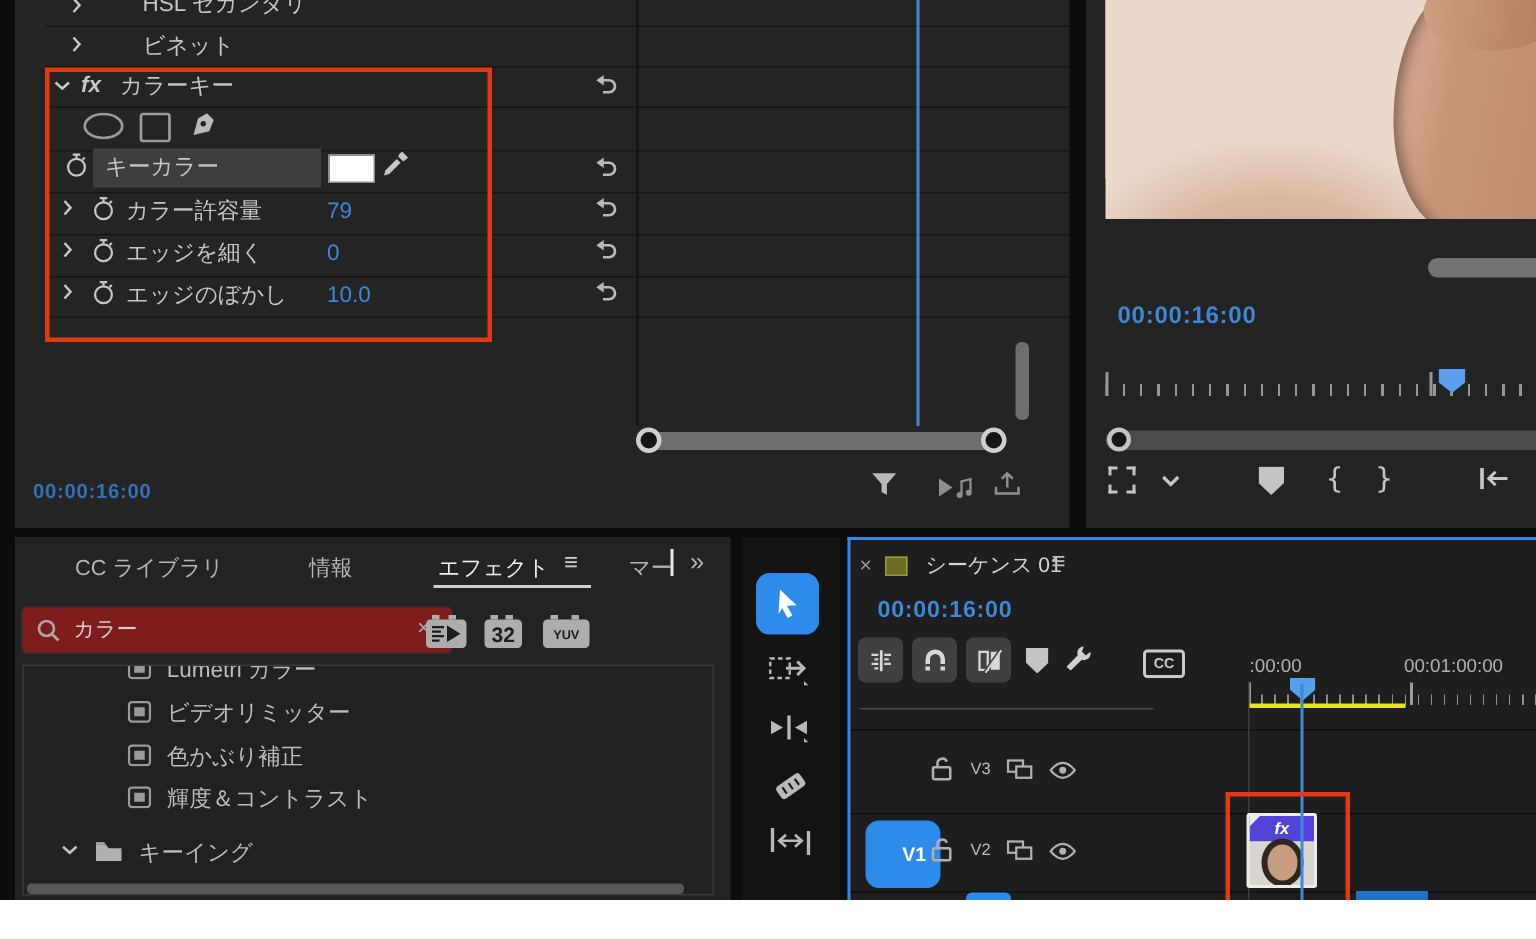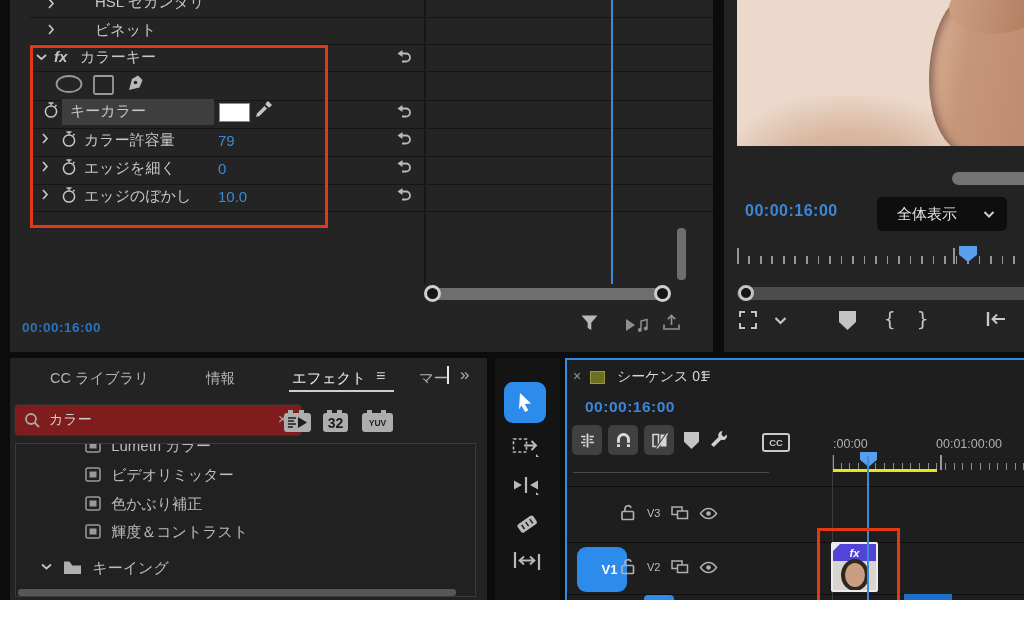--- a/index.html
+++ b/index.html
@@ -201,28 +201,20 @@
       <div class="abs" style="left:-60px;top:-120px;width:330px;height:270px;border-radius:50%;background:#ecd9cb;"></div>
       <div class="abs" style="left:0;top:96px;width:250px;height:90px;background:radial-gradient(ellipse at 45% 110%, #c89c85 0%, #d9b8a2 45%, rgba(236,218,205,0) 75%);"></div>
       <div class="abs" style="left:192px;top:-8px;width:100px;height:162px;border-radius:45% 0 0 40% / 55% 0 0 45%;background:linear-gradient(100deg,#dcb69e 0%,#c79678 38%,#bf8a6e 100%);box-shadow:inset 8px 0 10px -5px #7d5947;"></div>
       <div class="abs" style="left:212px;top:-18px;width:90px;height:52px;border-radius:50%;background:linear-gradient(100deg,#cfa084,#b07a5c);"></div>
     </div>
 
     <div class="abs" style="left:228px;top:172px;width:72px;height:13px;background:#737373;border-radius:7px 0 0 7px;"></div>
 
     <span class="txt tc blue" style="left:21px;top:202px;font-size:16px;">00:00:16:00</span>
 
-    <div class="abs" style="left:153px;top:197px;width:130px;height:34px;background:#0e0e0e;border-radius:5px;display:flex;align-items:center;">
-      <span style="font-size:15px;color:#e4e4e4;margin-left:20px;">全体表示</span>
-      <span class="icon" style="right:12px;position:absolute;">
-        <svg width="12" height="9">
-            <path d="M1.5 2l4.5 4.5L10.5 2" stroke="#d0d0d0" stroke-width="2" fill="none"></path>
-          </svg>
-        </span>
-    </div>
 
     <div class="abs" style="left:13px;top:254px;width:287px;height:10px;background:repeating-linear-gradient(90deg,#969696 0 1.5px,transparent 1.5px 11.5px);background-size:287px 8px;background-position:0 bottom;background-repeat:no-repeat;"></div>
     <div class="abs" style="left:13px;top:248px;width:2px;height:16px;background:#969696;"></div>
     <div class="abs" style="left:229px;top:248px;width:2px;height:16px;background:#969696;"></div>
     <div class="abs" style="left:235px;top:246px;width:18px;height:16px;background:#5aa0ee;clip-path:polygon(0 0,100% 0,100% 55%,50% 100%,0 55%);"></div>
 
     <div class="abs" style="left:13px;top:287px;width:287px;height:13px;background:#4c4c4c;border-radius:7px 0 0 7px;"></div>
     <div class="abs" style="left:14px;top:285px;width:16px;height:16px;border-radius:50%;background:#151515;border:3px solid #c4c4c4;box-sizing:border-box;"></div>
 
     <div class="abs" style="left:15px;top:311px;width:18px;height:18px;border:2px dashed #c4c4c4;box-sizing:border-box;"></div>

